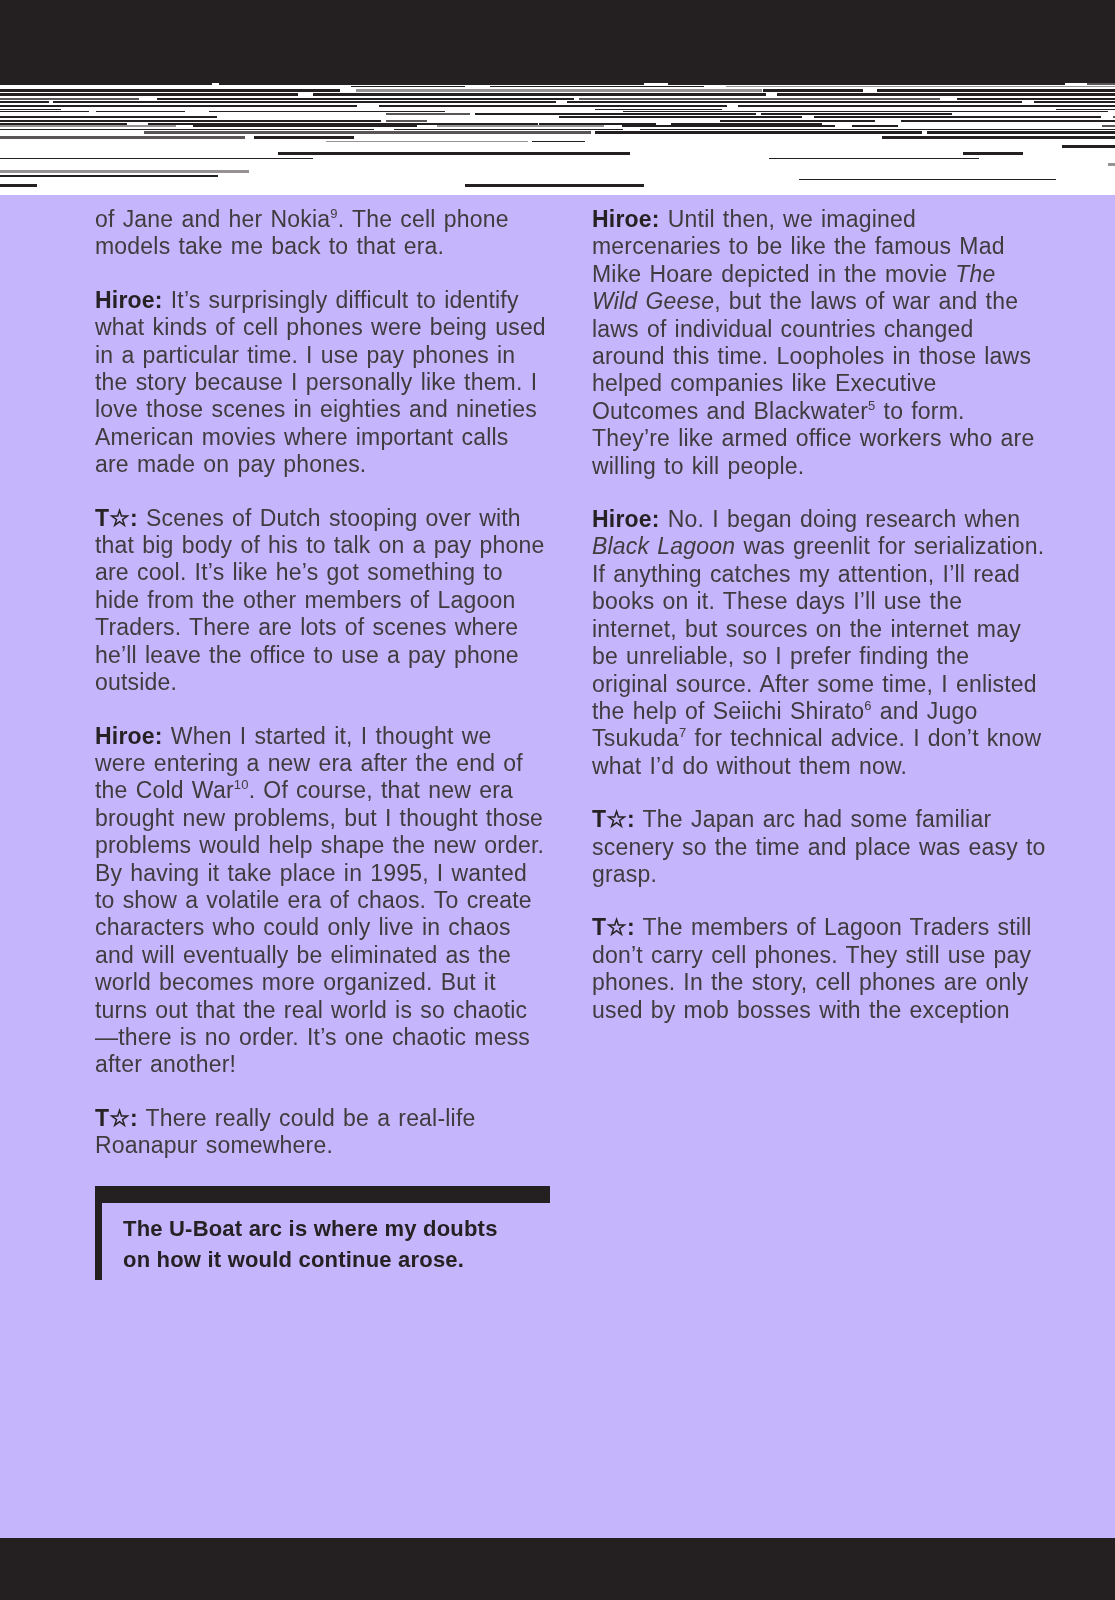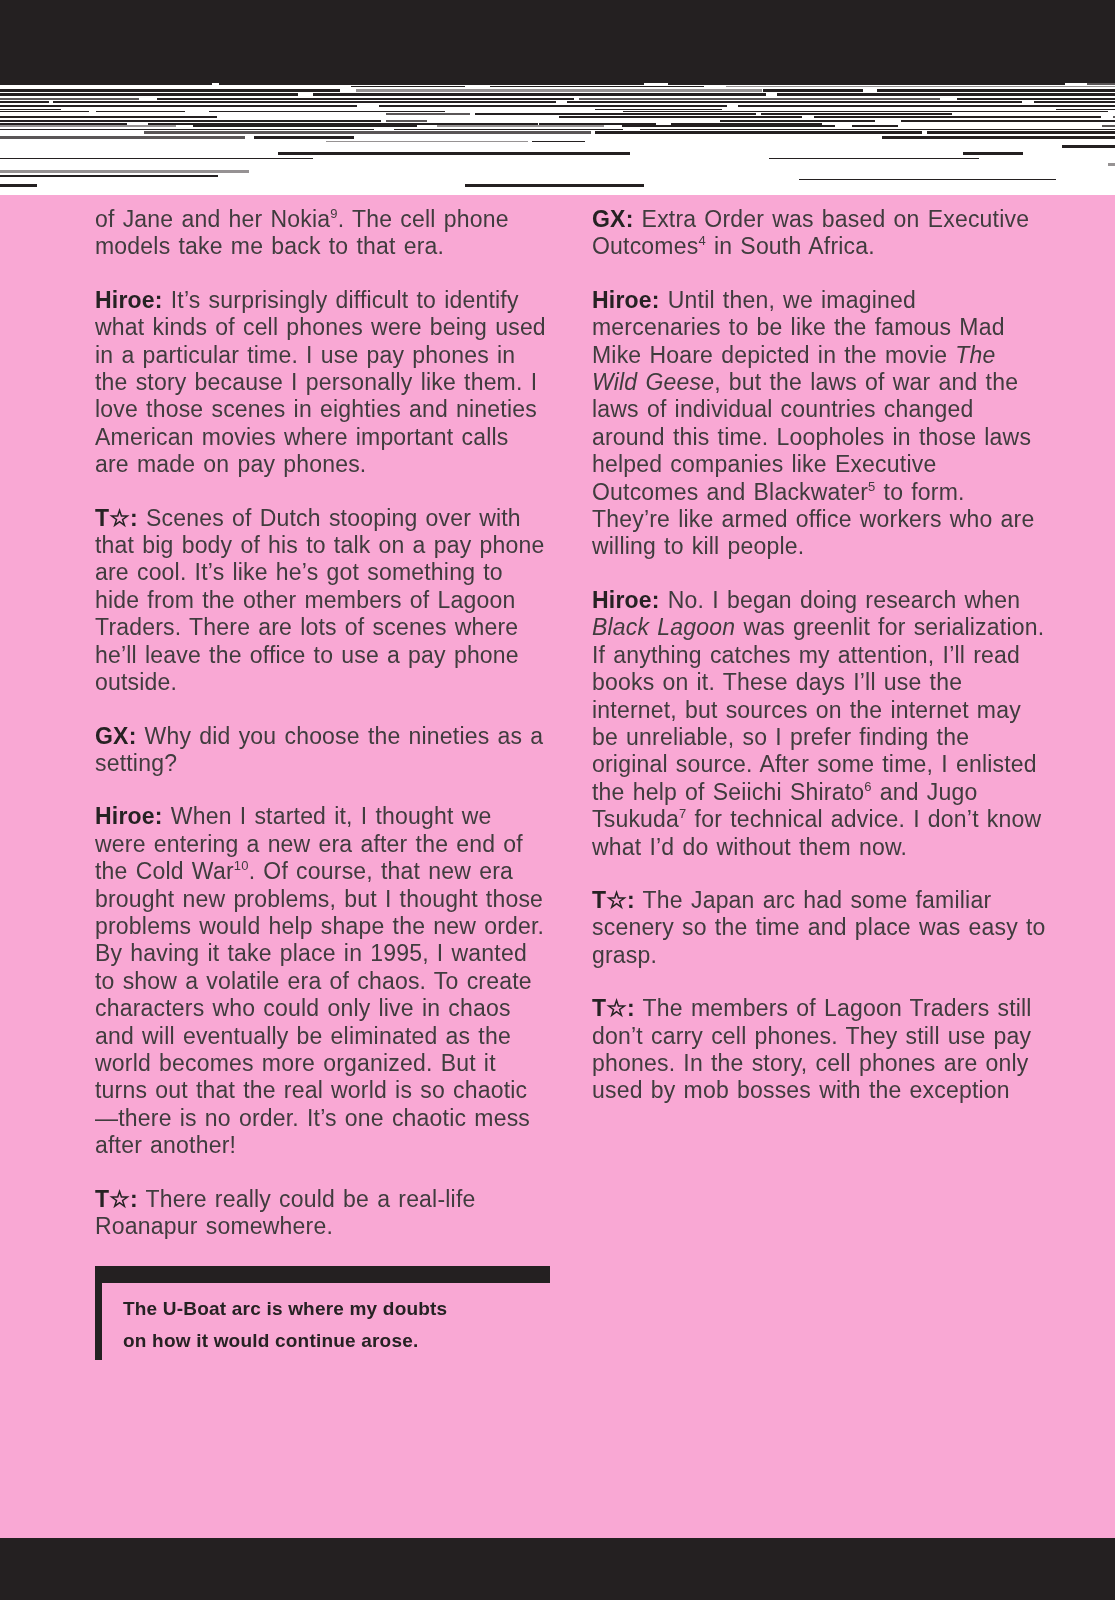--- a/index.html
+++ b/index.html
@@ -1,19 +1,19 @@
 <!DOCTYPE html>
 <html><head>
 <meta charset="utf-8">
 <style>
   html,body{margin:0;padding:0;background:#ffffff;}
   .page{
     position:relative;
     width:1115px;height:1600px;
-    background:#f9a8d4;
+    background:#c4b5fd;
     overflow:hidden;
     font-family:"Liberation Sans", sans-serif;
   }
   .topbar{
     position:absolute;top:0;left:0;
     width:1115px;height:83px;
     background:#242021;
   }
   .glitch{
     position:absolute;top:83px;left:0;
@@ -51,21 +51,21 @@
   }
   .pq{margin:2px 0 28px 0;}
   .pq-topbar{
     height:17px;
     background:#242021;
   }
   .pq-body{
     border-left:7px solid #242021;
     padding:10px 0 4px 21px;
     font-weight:700;
-    font-size:19px;
+    font-size:22px;
     line-height:31.5px;
     letter-spacing:0.2px;
     color:#262223;
   }
 </style>
 </head>
 <body>
 
 <div class="page">
   <div class="topbar"></div>
@@ -145,30 +145,28 @@
         <rect x="-34" y="92" width="252" height="2" fill="#242021"></rect>
         <rect x="799" y="96" width="257" height="1" fill="#242021"></rect>
         <rect x="-48" y="101" width="85" height="3" fill="#242021"></rect>
         <rect x="465" y="101" width="179" height="3" fill="#242021"></rect>
       </svg></div>
   <div class="content">
     <div class="col">
         <p>of Jane and her Nokia<sup>9</sup>. The cell phone models take me back to that era.</p>
         <p><b class="speaker">Hiroe:</b> It’s surprisingly difficult to identify what kinds of cell phones were being used in a particular time. I use pay phones in the story because I personally like them. I love those scenes in eighties and nineties American movies where important calls are made on pay phones.</p>
         <p><b class="speaker">T☆:</b> Scenes of Dutch stooping over with that big body of his to talk on a pay phone are cool. It’s like he’s got something to hide from the other members of Lagoon Traders. There are lots of scenes where he’ll leave the office to use a pay phone outside.</p>
-        <p><b class="speaker">GX:</b> Why did you choose the nineties as a setting?</p>
         <p><b class="speaker">Hiroe:</b> When I started it, I thought we were entering a new era after the end of the Cold War<sup>10</sup>. Of course, that new era brought new problems, but I thought those problems would help shape the new order. By having it take place in 1995, I wanted to show a volatile era of chaos. To create characters who could only live in chaos and will eventually be eliminated as the world becomes more organized. But it turns out that the real world is so chaotic—there is no order. It’s one chaotic mess after another!</p>
         <p><b class="speaker">T☆:</b> There really could be a real-life Roanapur somewhere.</p>
         <div class="pq">
           <div class="pq-topbar"></div>
           <div class="pq-body">The U-Boat arc is where my doubts<br>on how it would continue arose.</div>
         </div>
       </div>
     <div class="col">
-        <p><b class="speaker">GX:</b> Extra Order was based on Executive Outcomes<sup>4</sup> in South Africa.</p>
         <p><b class="speaker">Hiroe:</b> Until then, we imagined mercenaries to be like the famous Mad Mike Hoare depicted in the movie <i>The Wild Geese</i>, but the laws of war and the laws of individual countries changed around this time. Loopholes in those laws helped companies like Executive Outcomes and Blackwater<sup>5</sup> to form. They’re like armed office workers who are willing to kill people.</p>
         <p><b class="speaker">Hiroe:</b> No. I began doing research when <i>Black Lagoon</i> was greenlit for serialization. If anything catches my attention, I’ll read books on it. These days I’ll use the internet, but sources on the internet may be unreliable, so I prefer finding the original source. After some time, I enlisted the help of Seiichi Shirato<sup>6</sup> and Jugo Tsukuda<sup>7</sup> for technical advice. I don’t know what I’d do without them now.</p>
         <p><b class="speaker">T☆:</b> The Japan arc had some familiar scenery so the time and place was easy to grasp.</p>
         <p><b class="speaker">T☆:</b> The members of Lagoon Traders still don’t carry cell phones. They still use pay phones. In the story, cell phones are only used by mob bosses with the exception</p>
       </div>
   </div>
   <div class="bottombar"></div>
 </div>
 
 </body></html>

